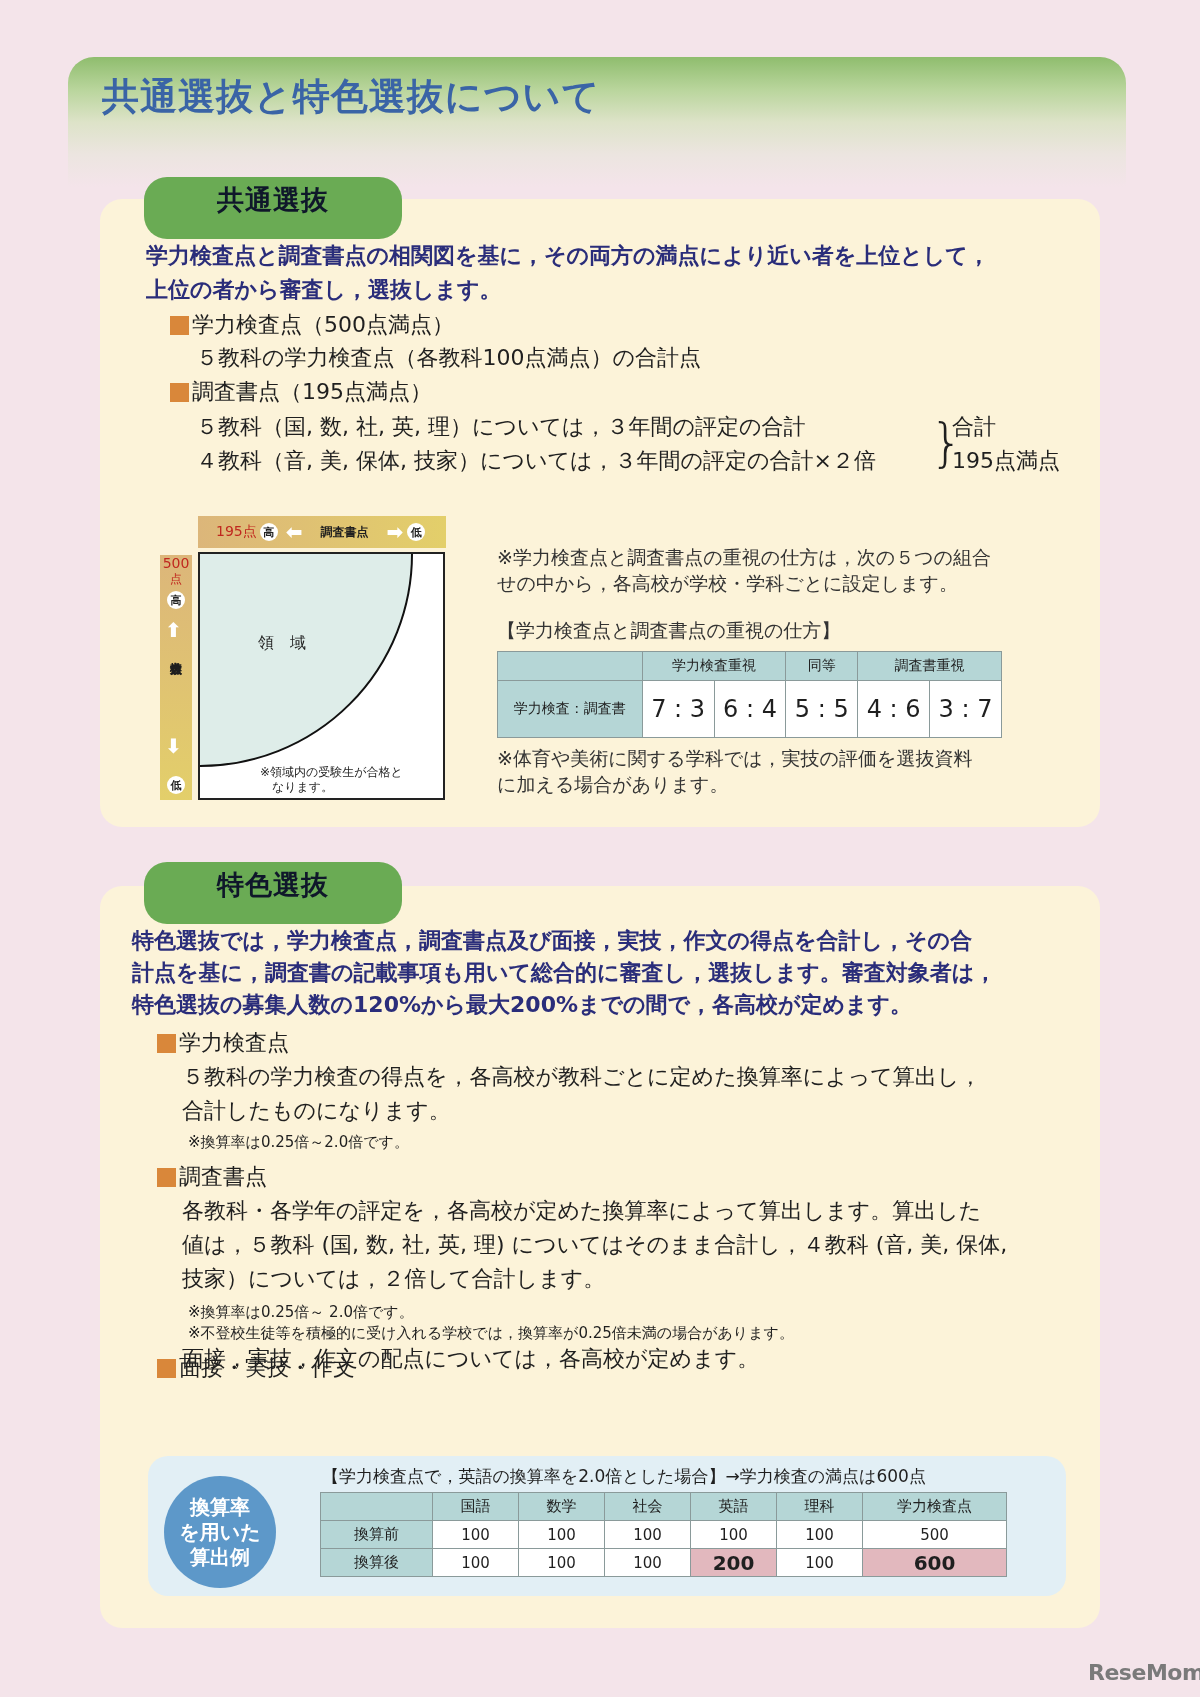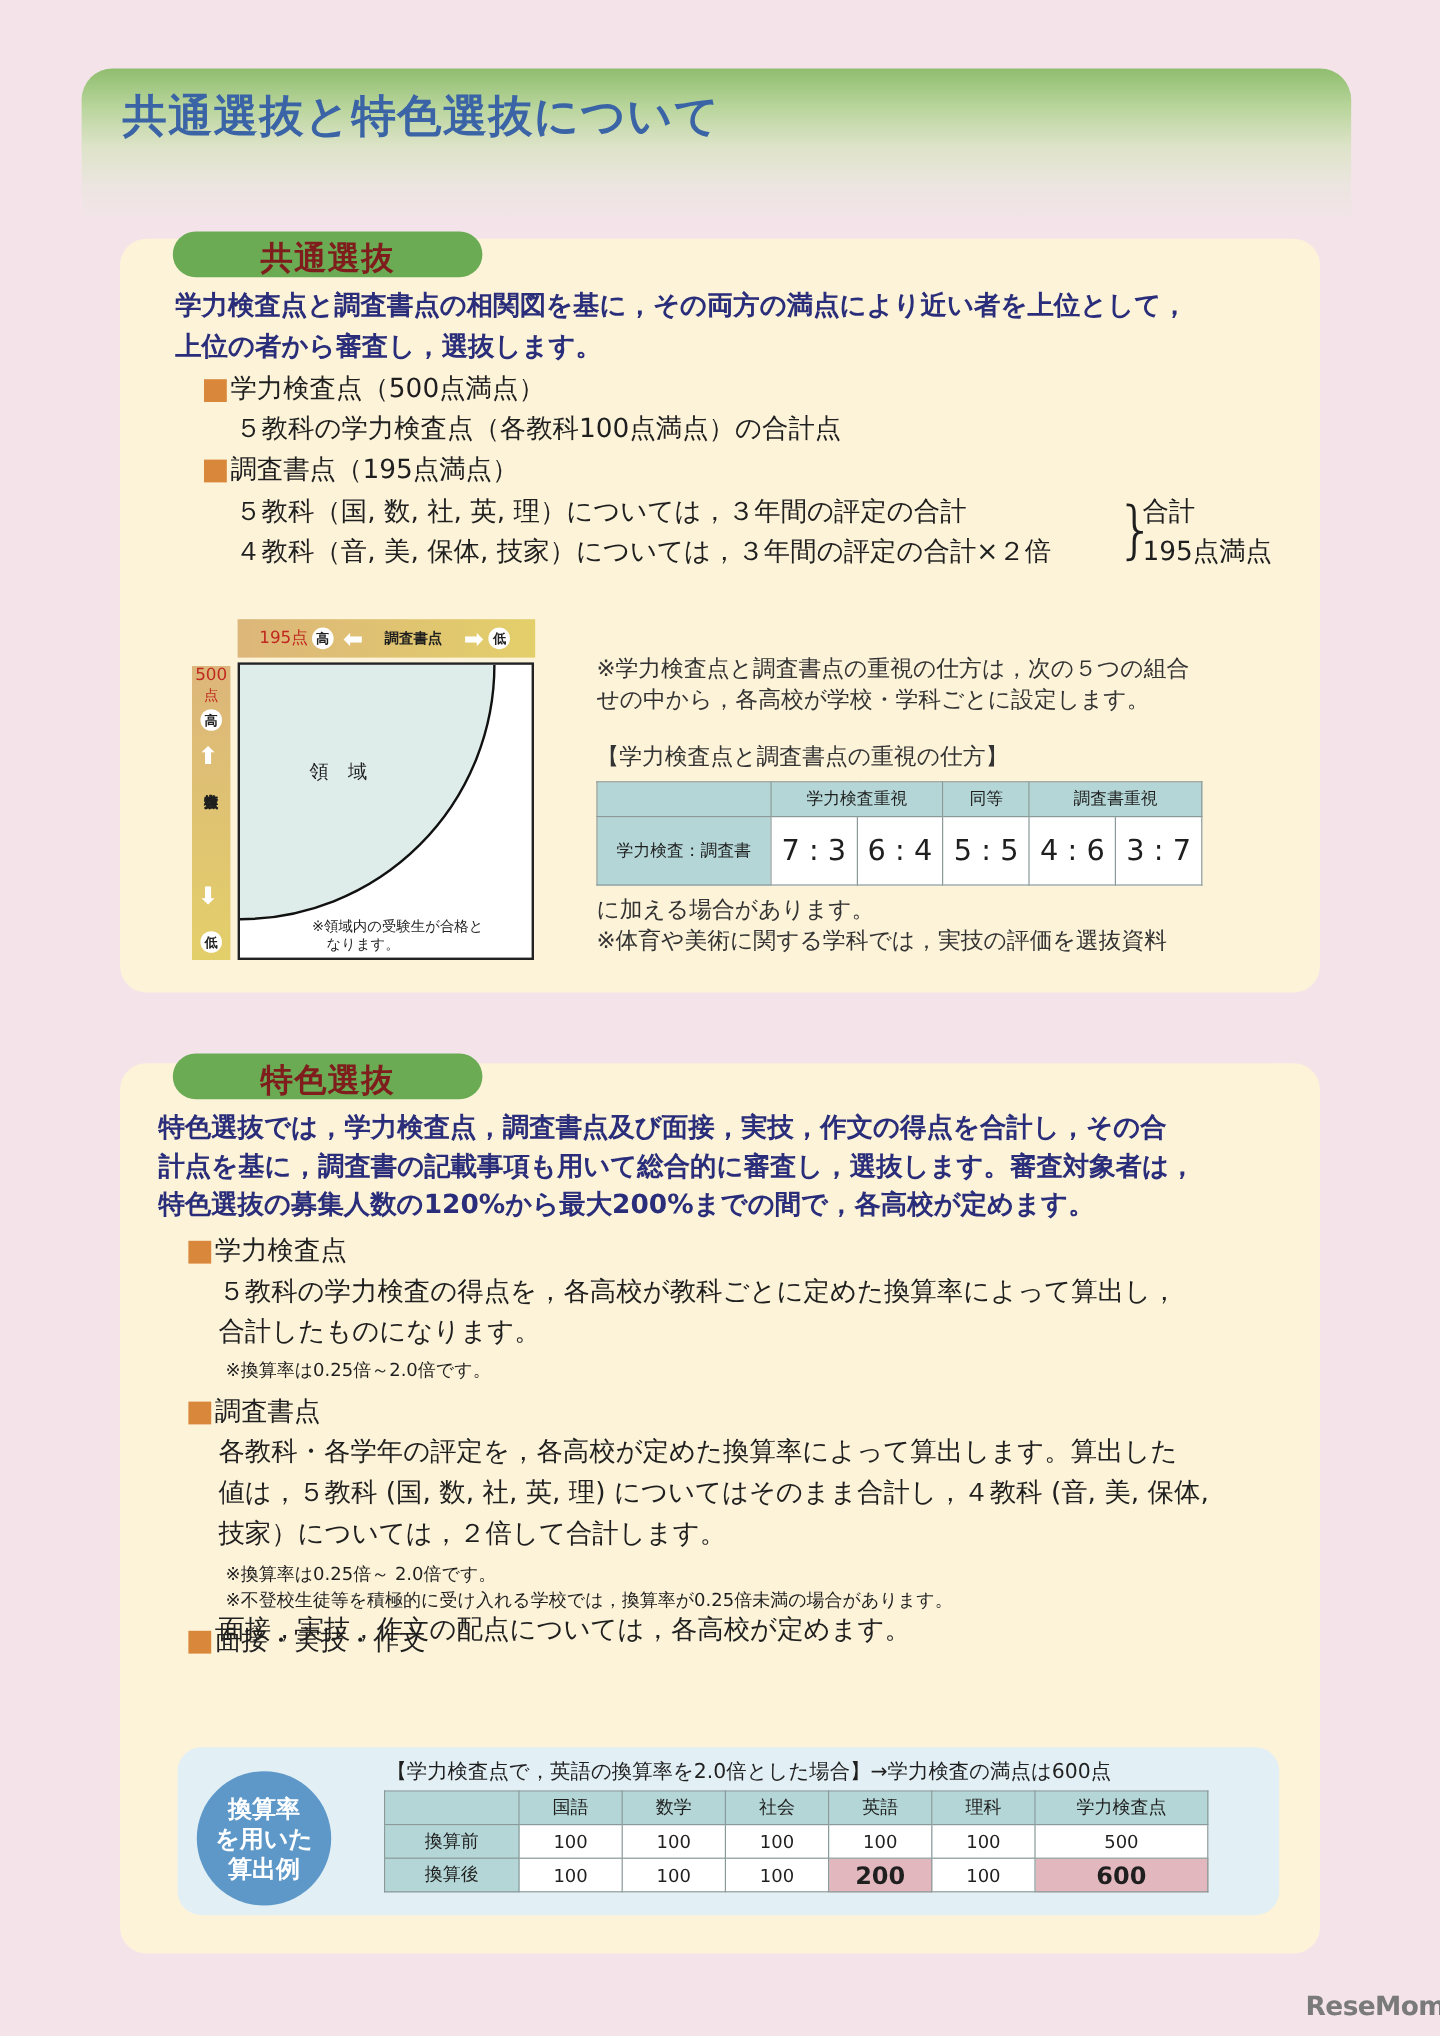--- a/index.html
+++ b/index.html
@@ -22,23 +22,23 @@
     letter-spacing: 1px; white-space: nowrap;
   }
 
   
   .panel { background: #fcf3d9; border-radius: 22px; }
   .panel-1 { left: 100px; top: 199px; width: 1000px; height: 628px; }
   .panel-2 { left: 100px; top: 886px; width: 1000px; height: 742px; }
 
   
   .pill {
-    height: 38px; width: 258px; border-radius: 23px; background: #6aab54;
-    color: #7f1d1d; font-size: 27px; font-weight: bold; text-align: center;
-    line-height: 46px; letter-spacing: 1px; margin-top: 16px;
+    height: 62px; width: 258px; border-radius: 23px; background: #6aab54;
+    color: #0f172a; font-size: 27px; font-weight: bold; text-align: center;
+    line-height: 46px; letter-spacing: 1px;
   }
   .pill-1 { left: 144px; top: 177px; }
   .pill-2 { left: 144px; top: 862px; }
 
   .lead {
     color: #2a2d7a; font-weight: bold; font-size: 22px; line-height: 32px; white-space: nowrap;
   }
   .bullet-head { font-size: 22px; line-height: 32px; white-space: nowrap; display: flex; align-items: center; }
   .sq { display: inline-block; width: 19px; height: 19px; background: #d9873a; margin-right: 3px; }
   .body-line { font-size: 22px; line-height: 34px; white-space: nowrap; }
@@ -166,22 +166,22 @@
     <td class="val">7 : 3</td>
     <td class="val">6 : 4</td>
     <td class="val">5 : 5</td>
     <td class="val">4 : 6</td>
     <td class="val">3 : 7</td>
   </tr>
 </tbody>
   </table>
 
 <div class="abs" style="left:497px; top:745px; font-size:19px; line-height:26px; color:#333;">
+  <div>※体育や美術に関する学科では，実技の評価を選抜資料</div>
   <div>に加える場合があります。</div>
-  <div>※体育や美術に関する学科では，実技の評価を選抜資料</div>
 </div>
 
 <div class="abs panel panel-2"></div>
 <div class="abs pill pill-2">特色選抜</div>
 
 <div class="abs lead" style="left:132px; top:925px;">特色選抜では，学力検査点，調査書点及び面接，実技，作文の得点を合計し，その合</div>
 <div class="abs lead" style="left:132px; top:957px;">計点を基に，調査書の記載事項も用いて総合的に審査し，選抜します。審査対象者は，</div>
 <div class="abs lead" style="left:132px; top:989px;">特色選抜の募集人数の120%から最大200%までの間で，各高校が定めます。</div>
 
 <div class="abs bullet-head" style="left:157px; top:1027px;">

